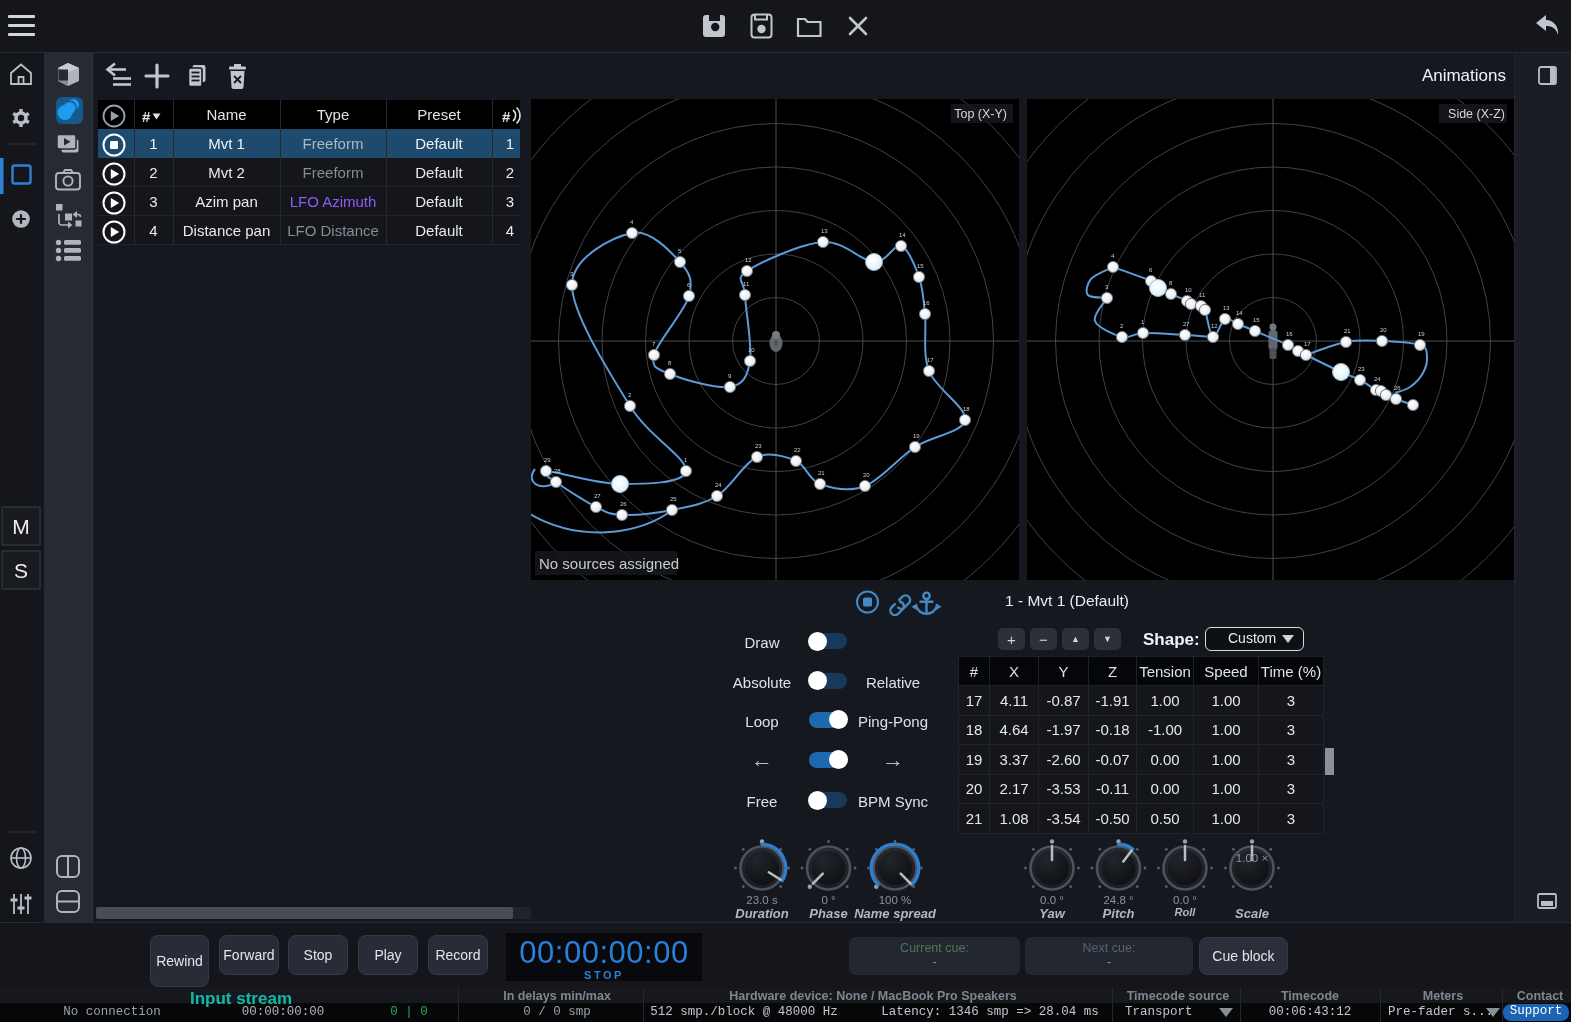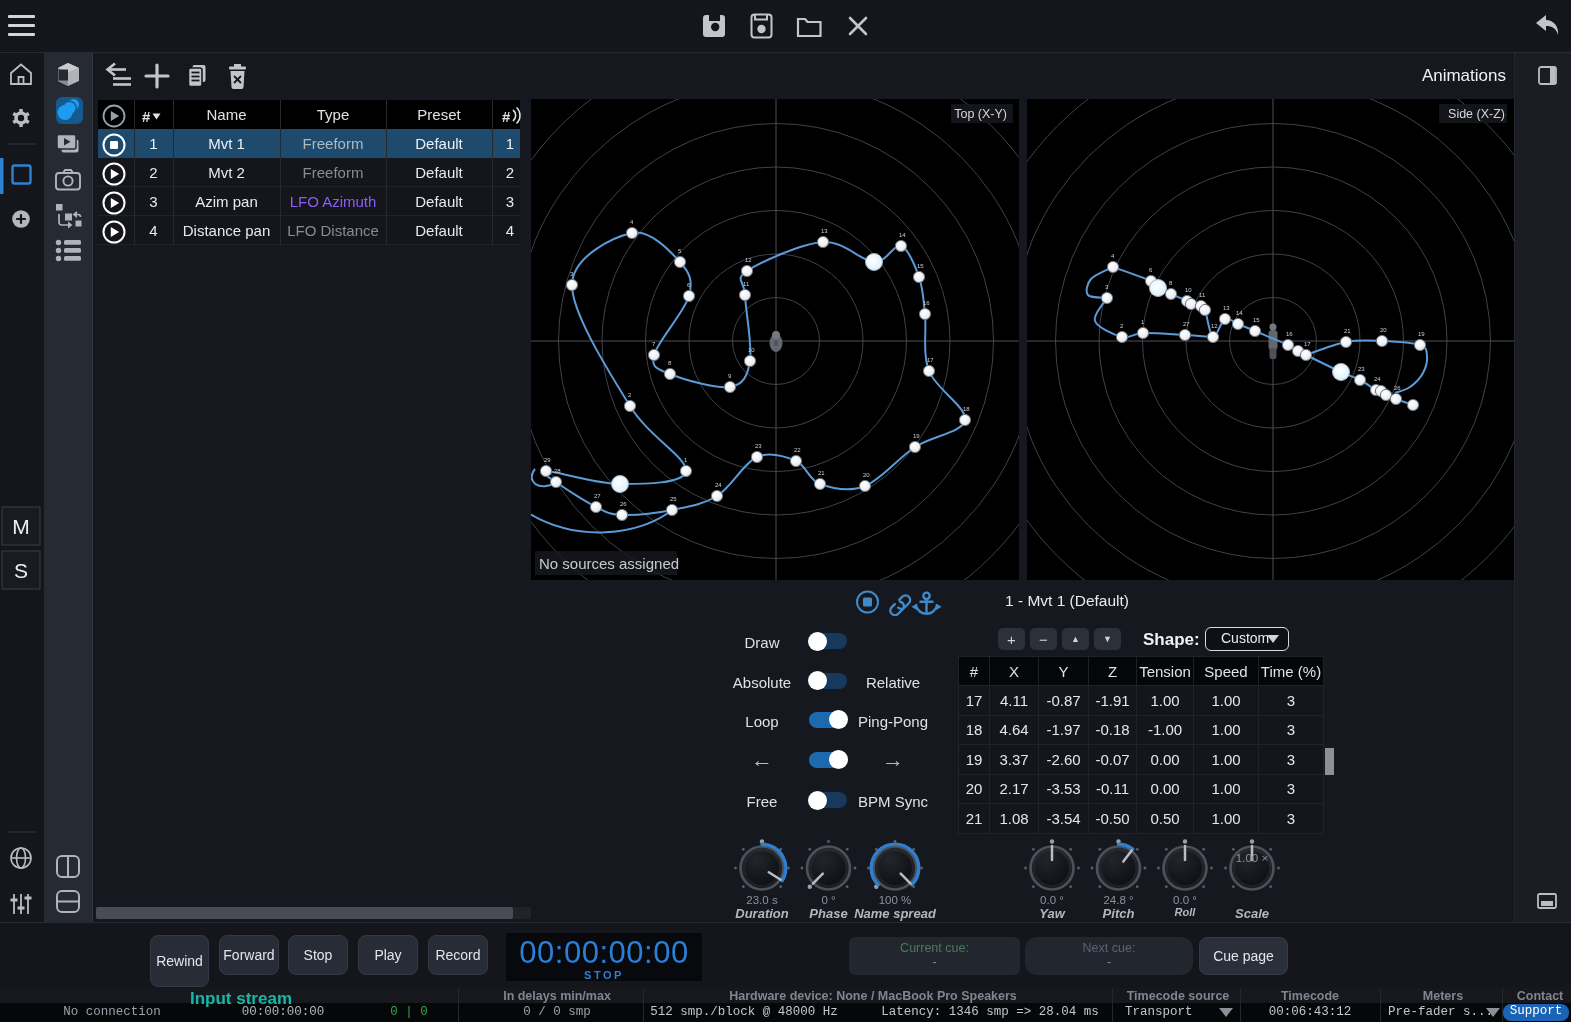--- a/index.html
+++ b/index.html
@@ -467,21 +467,21 @@
 <div class="tgl off" style="left:809px;top:792px">
     <div class="kb"></div>
   </div>
 <div class="abs" style="left:742px;top:747px;width:40px;height:26px;color:#b8bcc2;font-size:22px;text-align:center">←</div>
 <div class="abs" style="left:873px;top:747px;width:40px;height:26px;color:#b8bcc2;font-size:22px;text-align:center">→</div>
 <div class="sbtn" style="left:998px;top:628px;width:27px;height:22px;font-size:15px">+</div>
 <div class="sbtn" style="left:1030px;top:628px;width:27px;height:22px;font-size:15px">−</div>
 <div class="sbtn" style="left:1062px;top:628px;width:27px;height:22px;font-size:9px">▲</div>
 <div class="sbtn" style="left:1094px;top:628px;width:27px;height:22px;font-size:9px">▼</div>
 <div class="abs" style="left:1143px;top:630px;color:#f0f2f5;font-size:17px;font-weight:bold">Shape:</div>
-<div class="abs" style="left:1205px;top:627px;width:84px;height:24px;background:#0e1014;border:1.5px solid #d7dade;border-radius:6px;color:#e8eaee;font-size:14px;line-height:21px;padding-left:15px">Custom<span style="position:absolute;right:9px;top:7px;width:0;height:0;border-left:6px solid transparent;border-right:6px solid transparent;border-top:8px solid #cfd3da"></span></div>
+<div class="abs" style="left:1205px;top:627px;width:99px;height:24px;background:#0e1014;border:1.5px solid #d7dade;border-radius:6px;color:#e8eaee;font-size:14px;line-height:21px;padding-left:22px">Custom<span style="position:absolute;right:9px;top:7px;width:0;height:0;border-left:6px solid transparent;border-right:6px solid transparent;border-top:8px solid #cfd3da"></span></div>
 <div class="abs" style="left:958px;top:656px">
     <table class="pts" style="font-family:'Liberation Sans',sans-serif">
       <tbody>
         <tr style="background:#050608;height:29px">
           <td style="width:31px;text-align:center;color:#dfe2e6;font-size:15px;border:1px solid #1e2126">#</td>
           <td style="width:49px;text-align:center;color:#dfe2e6;font-size:15px;border:1px solid #1e2126">X</td>
           <td style="width:50px;text-align:center;color:#dfe2e6;font-size:15px;border:1px solid #1e2126">Y</td>
           <td style="width:48px;text-align:center;color:#dfe2e6;font-size:15px;border:1px solid #1e2126">Z</td>
           <td style="width:57px;text-align:center;color:#dfe2e6;font-size:15px;border:1px solid #1e2126">Tension</td>
           <td style="width:65px;text-align:center;color:#dfe2e6;font-size:15px;border:1px solid #1e2126">Speed</td>
@@ -649,25 +649,25 @@
 <div class="btn" style="left:358px;top:935px;width:60px;height:40px">Play</div>
 <div class="btn" style="left:428px;top:935px;width:60px;height:40px">Record</div>
 <div class="abs" style="left:506px;top:933px;width:196px;height:48px;background:#07090c">
  <div style="text-align:center;font-size:31px;color:#2c7fd8;margin-top:2px;letter-spacing:0.5px">00:00:00:00</div>
  <div style="text-align:center;font-size:11px;color:#2d7fd4;letter-spacing:2.5px;font-weight:bold;margin-top:-2px">STOP</div>
 </div>
 <div class="abs" style="left:849px;top:937px;width:171px;height:38px;background:#22262f;border-radius:6px">
  <div style="text-align:center;font-size:12.5px;color:#50765a;margin-top:4px">Current cue:</div>
  <div style="text-align:center;font-size:12.5px;color:#8a8f96">-</div>
 </div>
-<div class="abs" style="left:1025px;top:937px;width:168px;height:38px;background:#22262f;border-radius:12px">
+<div class="abs" style="left:1025px;top:937px;width:168px;height:38px;background:#22262f;border-radius:6px">
  <div style="text-align:center;font-size:12.5px;color:#5a6472;margin-top:4px">Next cue:</div>
  <div style="text-align:center;font-size:12.5px;color:#8a8f96">-</div>
 </div>
-<div class="btn" style="left:1199px;top:937px;width:89px;height:38px;background:#2a2f3a">Cue page</div>
+<div class="btn" style="left:1199px;top:937px;width:89px;height:38px;background:#2a2f3a">Cue block</div>
 
 <div class="abs" style="left:0;top:988px;width:1571px;height:15px;background:#16181d"></div>
 <div class="abs" style="left:0;top:1003px;width:1571px;height:19px;background:#060708"></div>
 <div class="abs ctr" style="left:81px;top:989px;width:320px;font-size:17px;font-weight:bold;color:#14b8a6">Input stream</div>
 <div class="abs ctr" style="left:397px;top:989px;width:320px;font-size:12.5px;font-weight:bold;color:#80858e">In delays min/max</div>
 <div class="abs ctr" style="left:713px;top:989px;width:320px;font-size:12.5px;font-weight:bold;color:#80858e">Hardware device: None / MacBook Pro Speakers</div>
 <div class="abs ctr" style="left:1018px;top:989px;width:320px;font-size:12.5px;font-weight:bold;color:#80858e">Timecode source</div>
 <div class="abs ctr" style="left:1150px;top:989px;width:320px;font-size:12.5px;font-weight:bold;color:#80858e">Timecode</div>
 <div class="abs ctr" style="left:1283px;top:989px;width:320px;font-size:12.5px;font-weight:bold;color:#80858e">Meters</div>
 <div class="abs ctr" style="left:1380px;top:989px;width:320px;font-size:12.5px;font-weight:bold;color:#80858e">Contact</div>

